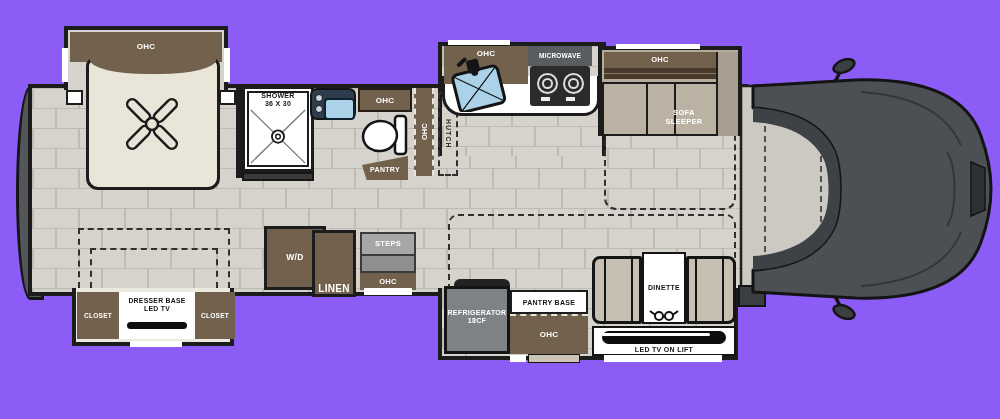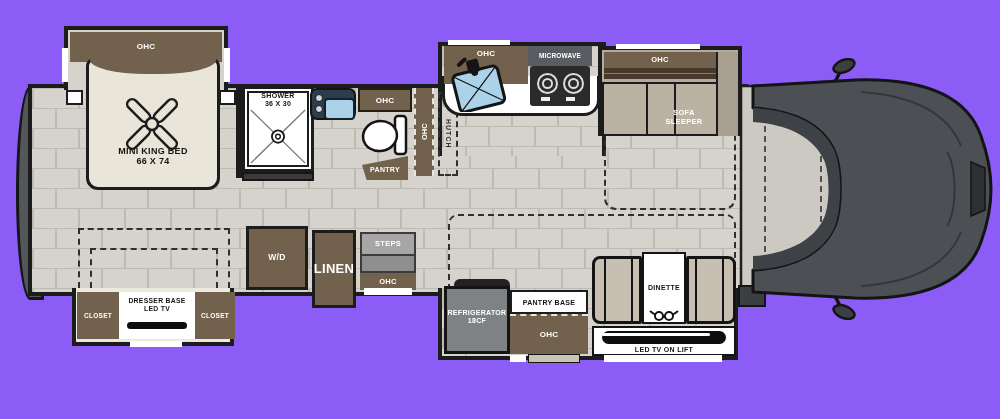--- a/index.html
+++ b/index.html
@@ -89,22 +89,22 @@
 
   
   .slide-dresser{left:72px;top:288px;width:162px;height:58px;border:4px solid #1c1c1c;border-top:none;background:#eceade;z-index:2;}
   .closet-l{left:77px;top:292px;width:42px;height:47px;z-index:3;font-size:6.5px;line-height:47px;}
   .dresser{left:119px;top:292px;width:76px;height:47px;background:#fff;z-index:3;font-size:6.8px;color:#141414;padding-top:5px;}
   .tv-bar{left:127px;top:322px;width:60px;height:7px;background:#0d0d0d;border-radius:4px;z-index:4;}
   .closet-r{left:195px;top:292px;width:40px;height:47px;z-index:3;font-size:6.5px;line-height:47px;}
   .dresser-win{left:130px;top:341px;width:52px;height:6px;background:#fff;z-index:3;}
 
   
-  .wd{left:246px;top:226px;width:62px;height:64px;border:3px solid #1c1c1c;z-index:2;font-size:8.5px;display:flex;align-items:center;justify-content:center;}
-  .linen{left:312px;top:230px;width:44px;height:78px;border:3px solid #1c1c1c;z-index:2;font-size:13px;display:flex;align-items:center;justify-content:center;}
+  .wd{left:264px;top:226px;width:62px;height:64px;border:3px solid #1c1c1c;z-index:2;font-size:8.5px;display:flex;align-items:center;justify-content:center;}
+  .linen{left:312px;top:230px;width:44px;height:67px;border:3px solid #1c1c1c;z-index:2;font-size:10px;display:flex;align-items:flex-end;justify-content:center;}
   .step1{left:360px;top:232px;width:56px;height:24px;background:#a6a6a6;border:2.5px solid #3b3b3b;z-index:2;font-size:7.5px;line-height:20px;}
   .step2{left:360px;top:256px;width:56px;height:17px;background:#8f8f8f;border:2.5px solid #3b3b3b;border-top:none;z-index:2;}
   .steps-ohc{left:360px;top:273px;width:56px;height:17px;z-index:2;font-size:7.5px;line-height:17px;}
   .entry-gap{left:364px;top:288px;width:48px;height:7px;background:#fff;z-index:3;}
 
   
   .slide-galley{left:438px;top:288px;width:300px;height:72px;border:4px solid #1c1c1c;border-top:none;z-index:2;}
   .fridge-vents{left:454px;top:279px;width:56px;height:12px;background:#222;border-radius:6px;z-index:2;}
   .fridge{left:444px;top:286px;width:66px;height:68px;background:#7e8285;border:3px solid #141414;z-index:3;font-size:7px;padding-top:20px;}
   .pantry-base{left:510px;top:290px;width:78px;height:24px;background:#fff;border:2px solid #1c1c1c;z-index:3;font-size:7px;line-height:21px;color:#141414;}
@@ -154,24 +154,20 @@
         </g>
       <g transform="rotate(225 36 36)">
           <rect x="31" y="3" width="10" height="28" rx="5"></rect>
         </g>
       <g transform="rotate(315 36 36)">
           <rect x="31" y="3" width="10" height="28" rx="5"></rect>
         </g>
       <circle cx="36" cy="36" r="6"></circle>
     </g>
   </svg>
-  <div class="abs bed-label lbl lbl-dk">
-    <div>MINI KING BED</div>
-    <div>66 X 74</div>
-  </div>
   <div class="abs nightstand-l"></div>
   <div class="abs nightstand-r"></div>
   <div class="abs dashed dash-bed-outer"></div>
   <div class="abs dashed dash-bed-inner"></div>
 
   <div class="abs wall-bed-bath"></div>
   <div class="abs shower">
     <div class="shower-pan">
       <svg class="shower-x" viewBox="0 0 62 76" preserveAspectRatio="none">
         <path d="M2,18 L60,74 M60,18 L2,74" stroke="#777" stroke-width="1.4" fill="none"></path>

